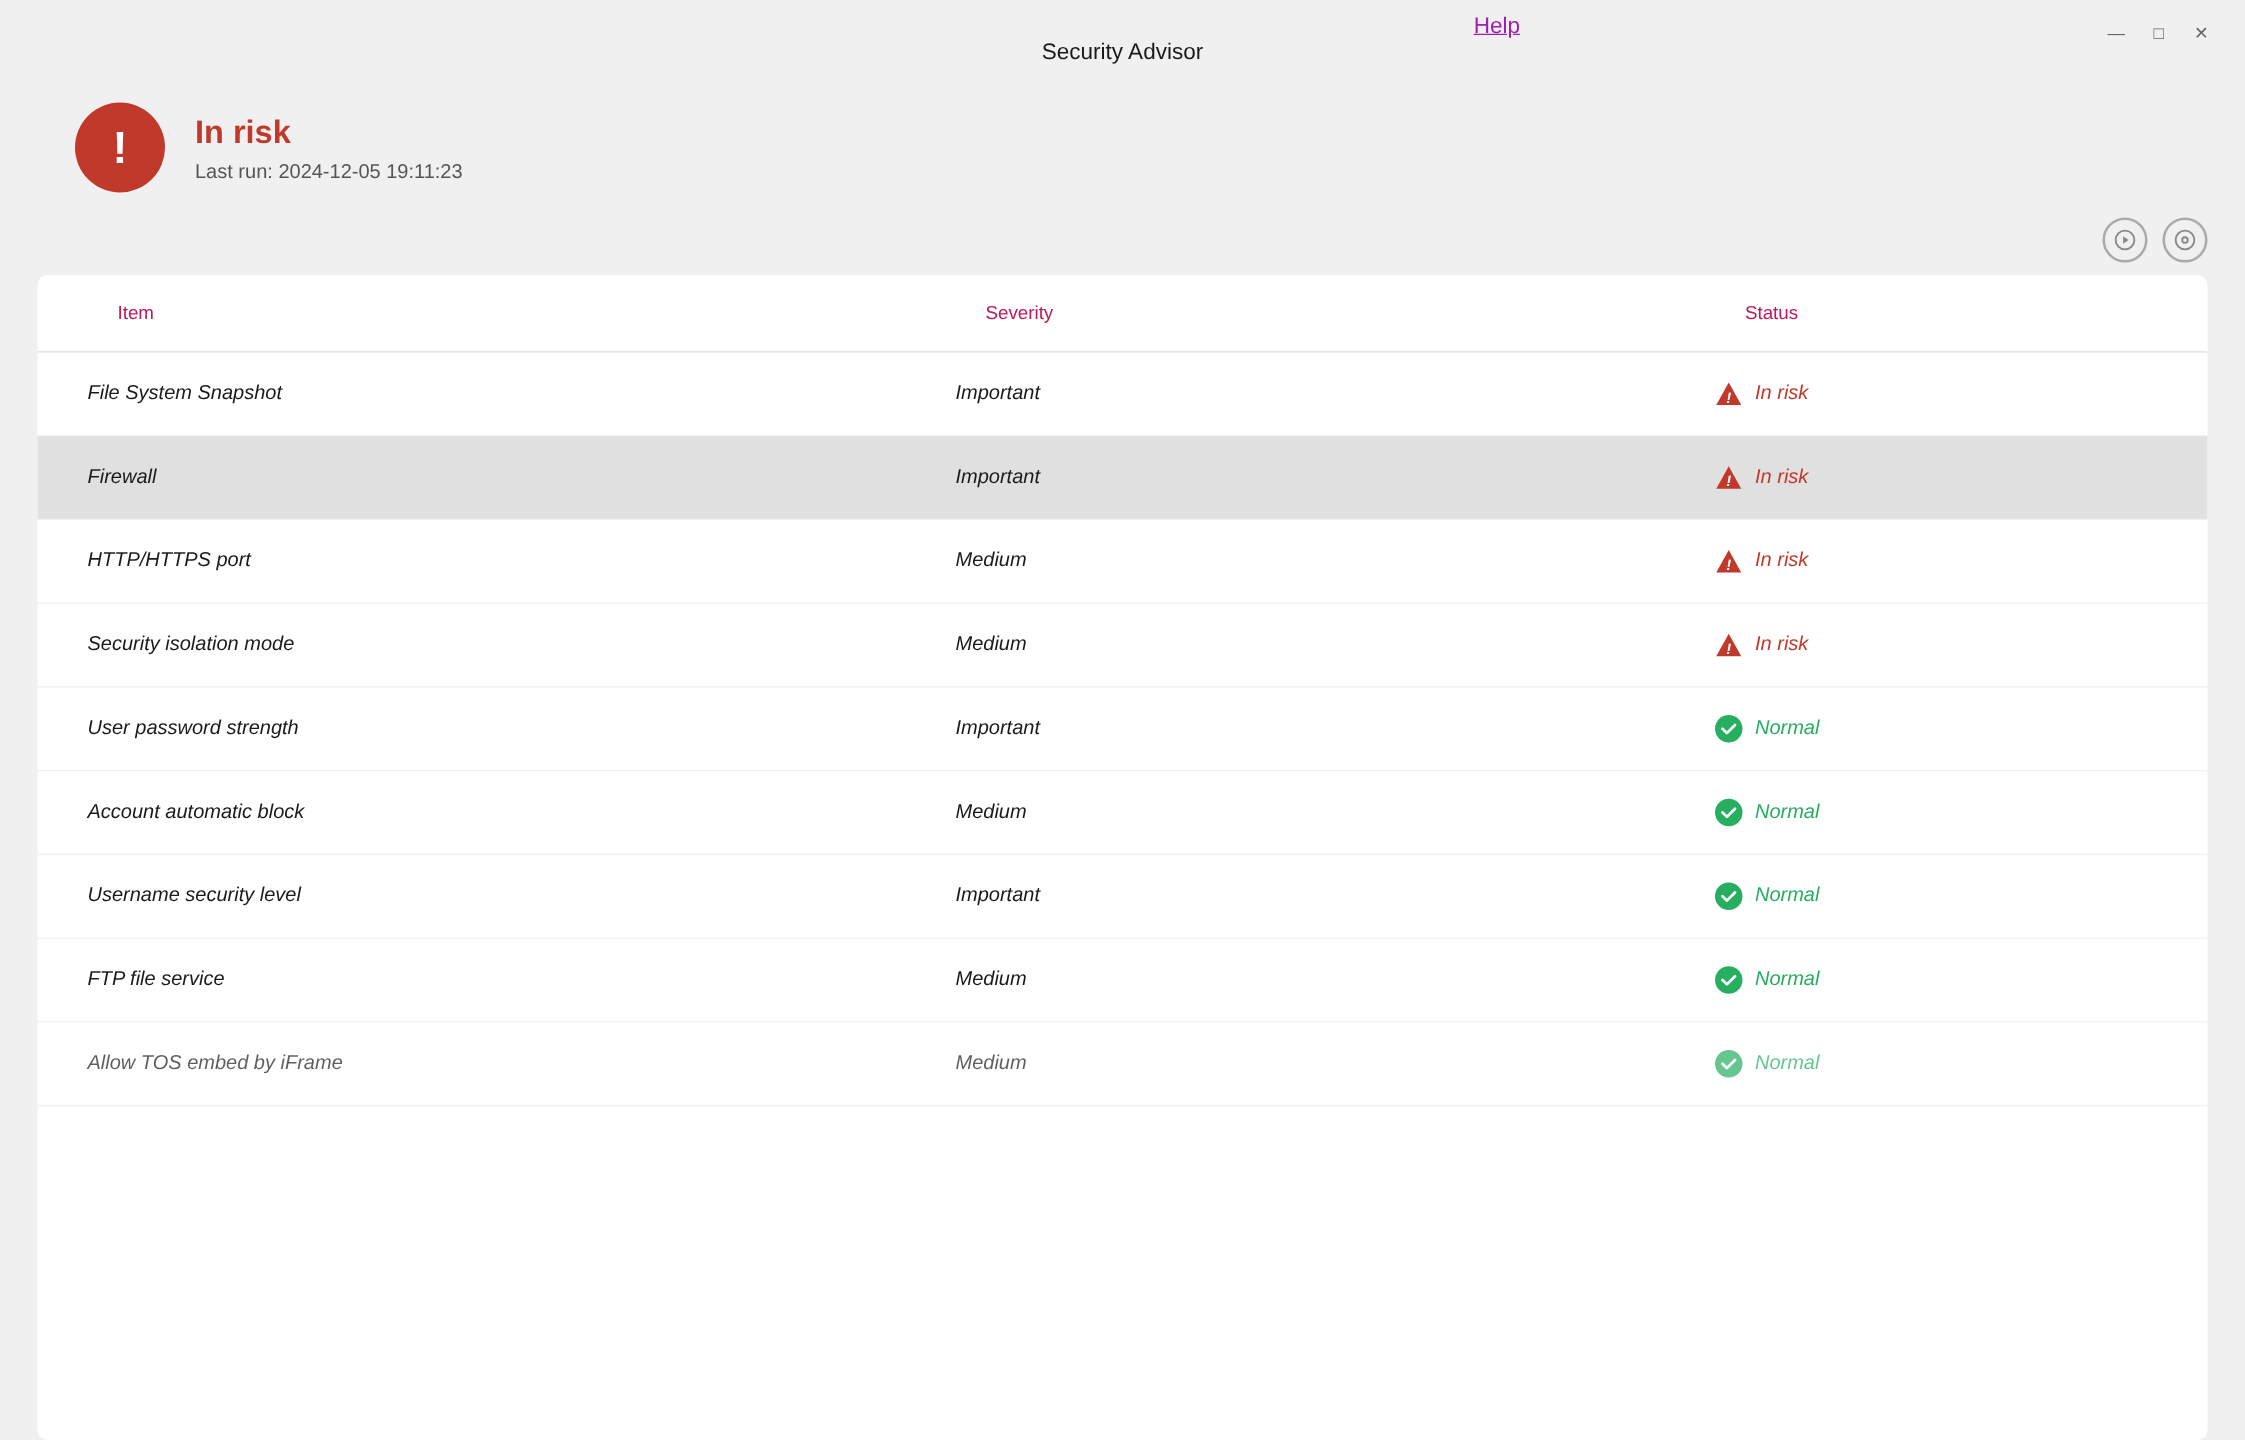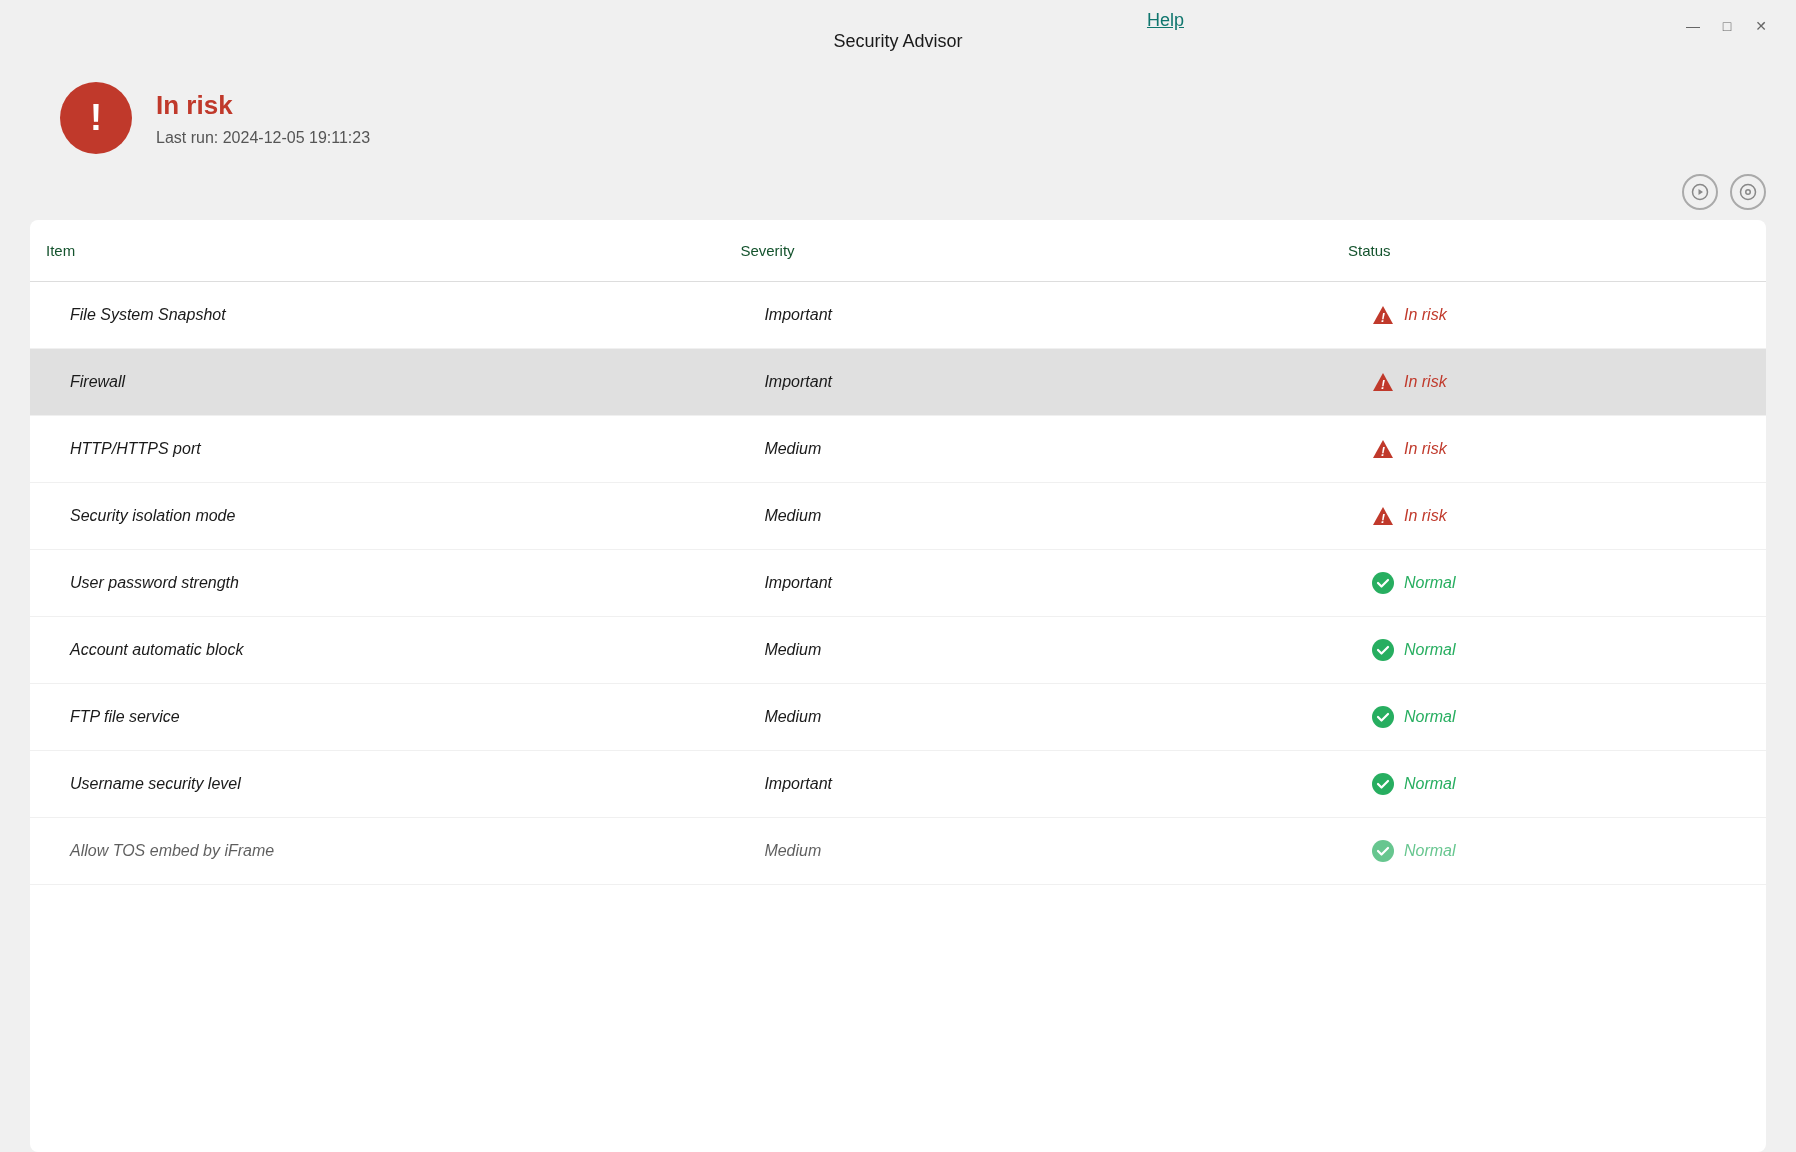--- a/index.html
+++ b/index.html
@@ -143,24 +143,24 @@
       width: 100%;
       border-collapse: collapse;
     }
 
     .table-header {
       border-bottom: 1.5px solid #ddd;
     }
 
     .table th {
       text-align: left;
-      padding: 22px 16px;
+      padding: 22px 64px;
       font-size: 15px;
       font-weight: 400;
-      color: #14532d;
+      color: #be185d;
     }
 
     .table td {
       padding: 22px 40px;
       font-size: 16px;
       color: #1a1a1a;
       border-bottom: 1px solid #f0f0f0;
       font-style: italic;
     }
 
@@ -212,21 +212,21 @@
       cursor: pointer;
       text-decoration: underline;
     }
   </style>
 </head>
 <body>
 
 <div class="window">
   <div class="title-bar">
     <span class="title-bar-title">Security Advisor</span>
-    <a class="help-link" style="position:absolute;top:10px;right:612px;font-size:18px;color:#0f766e;text-decoration:underline;cursor:pointer;">Help</a>
+    <a class="help-link" style="position:absolute;top:10px;right:580px;font-size:18px;color:#a21caf;text-decoration:underline;cursor:pointer;">Help</a>
     <div class="title-bar-controls">
       <div class="window-btn">—</div>
       <div class="window-btn">□</div>
       <div class="window-btn">✕</div>
     </div>
   </div>
 
   <div class="status-header">
     <div class="status-icon">
       <span class="status-icon-inner">!</span>
@@ -344,36 +344,36 @@
                 <span class="check-icon">
                   <svg width="14" height="14" viewBox="0 0 14 14">
                     <polyline points="2,7 5.5,10.5 12,4" stroke="white" stroke-width="2.2" fill="none" stroke-linecap="round" stroke-linejoin="round"></polyline>
                   </svg>
                 </span>
                 <span class="status-normal">Normal</span>
               </div>
             </td>
           </tr>
           <tr>
-            <td>FTP file service</td>
-            <td>Medium</td>
+            <td>Username security level</td>
+            <td>Important</td>
             <td>
               <div class="status-cell">
                 <span class="check-icon">
                   <svg width="14" height="14" viewBox="0 0 14 14">
                     <polyline points="2,7 5.5,10.5 12,4" stroke="white" stroke-width="2.2" fill="none" stroke-linecap="round" stroke-linejoin="round"></polyline>
                   </svg>
                 </span>
                 <span class="status-normal">Normal</span>
               </div>
             </td>
           </tr>
           <tr>
-            <td>Username security level</td>
-            <td>Important</td>
+            <td>FTP file service</td>
+            <td>Medium</td>
             <td>
               <div class="status-cell">
                 <span class="check-icon">
                   <svg width="14" height="14" viewBox="0 0 14 14">
                     <polyline points="2,7 5.5,10.5 12,4" stroke="white" stroke-width="2.2" fill="none" stroke-linecap="round" stroke-linejoin="round"></polyline>
                   </svg>
                 </span>
                 <span class="status-normal">Normal</span>
               </div>
             </td>

